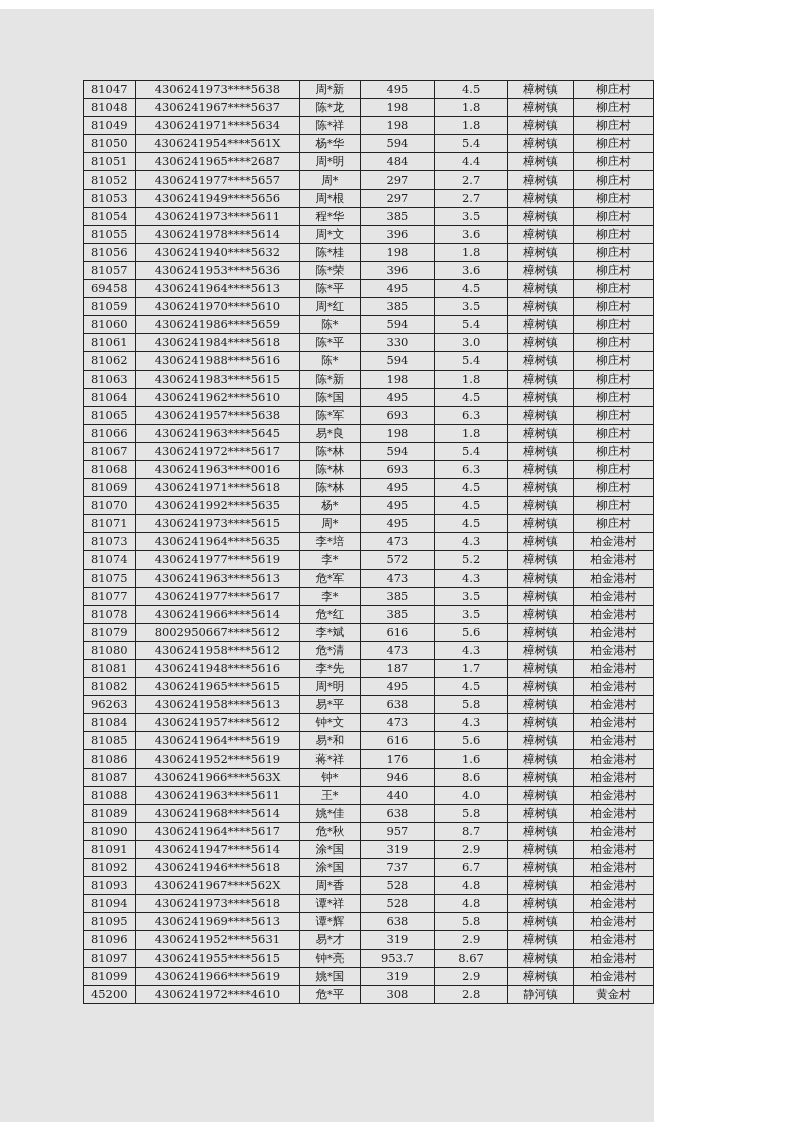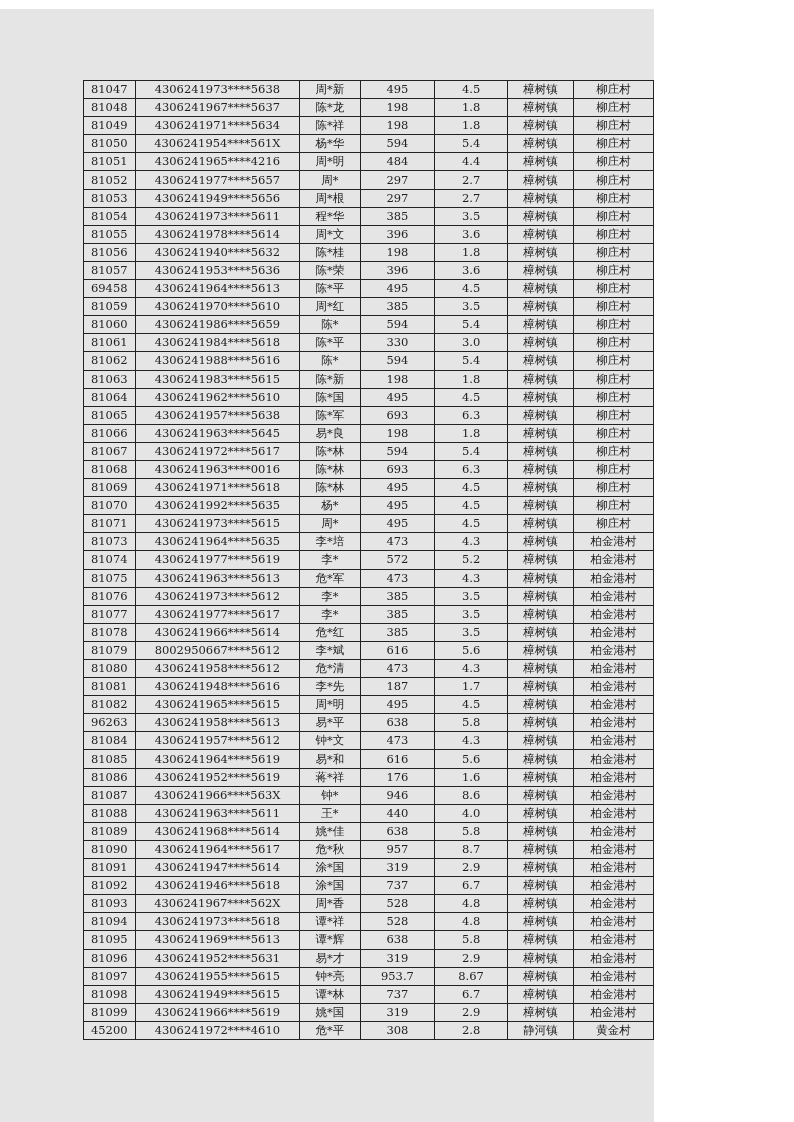--- a/index.html
+++ b/index.html
@@ -76,21 +76,21 @@
           <td>81050</td>
           <td>4306241954****561X</td>
           <td>杨*华</td>
           <td>594</td>
           <td>5.4</td>
           <td>樟树镇</td>
           <td>柳庄村</td>
         </tr>
         <tr>
           <td>81051</td>
-          <td>4306241965****4216</td>
+          <td>4306241965****2687</td>
           <td>周*明</td>
           <td>484</td>
           <td>4.4</td>
           <td>樟树镇</td>
           <td>柳庄村</td>
         </tr>
         <tr>
           <td>81052</td>
           <td>4306241977****5657</td>
           <td>周*</td>
@@ -291,29 +291,20 @@
         <tr>
           <td>81075</td>
           <td>4306241963****5613</td>
           <td>危*军</td>
           <td>473</td>
           <td>4.3</td>
           <td>樟树镇</td>
           <td>柏金港村</td>
         </tr>
         <tr>
-          <td>81076</td>
-          <td>4306241973****5612</td>
-          <td>李*</td>
-          <td>385</td>
-          <td>3.5</td>
-          <td>樟树镇</td>
-          <td>柏金港村</td>
-        </tr>
-        <tr>
           <td>81077</td>
           <td>4306241977****5617</td>
           <td>李*</td>
           <td>385</td>
           <td>3.5</td>
           <td>樟树镇</td>
           <td>柏金港村</td>
         </tr>
         <tr>
           <td>81078</td>
@@ -485,29 +476,20 @@
           <td>2.9</td>
           <td>樟树镇</td>
           <td>柏金港村</td>
         </tr>
         <tr>
           <td>81097</td>
           <td>4306241955****5615</td>
           <td>钟*亮</td>
           <td>953.7</td>
           <td>8.67</td>
-          <td>樟树镇</td>
-          <td>柏金港村</td>
-        </tr>
-        <tr>
-          <td>81098</td>
-          <td>4306241949****5615</td>
-          <td>谭*林</td>
-          <td>737</td>
-          <td>6.7</td>
           <td>樟树镇</td>
           <td>柏金港村</td>
         </tr>
         <tr>
           <td>81099</td>
           <td>4306241966****5619</td>
           <td>姚*国</td>
           <td>319</td>
           <td>2.9</td>
           <td>樟树镇</td>

